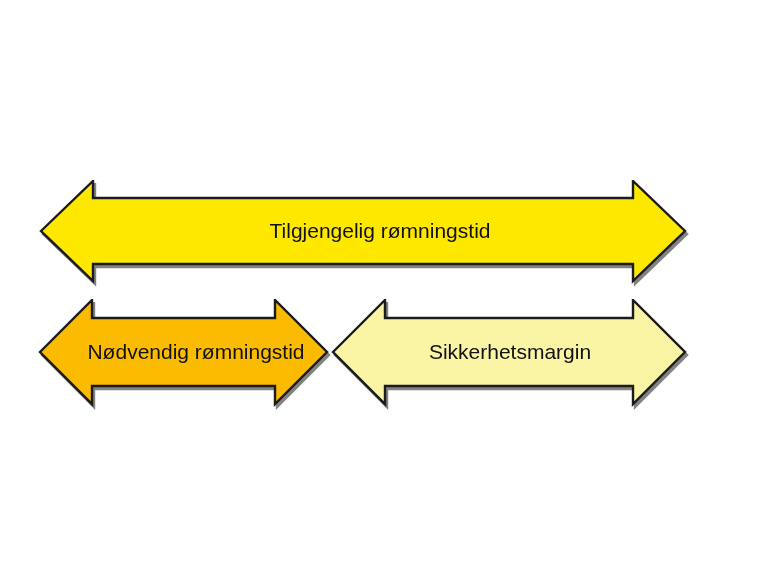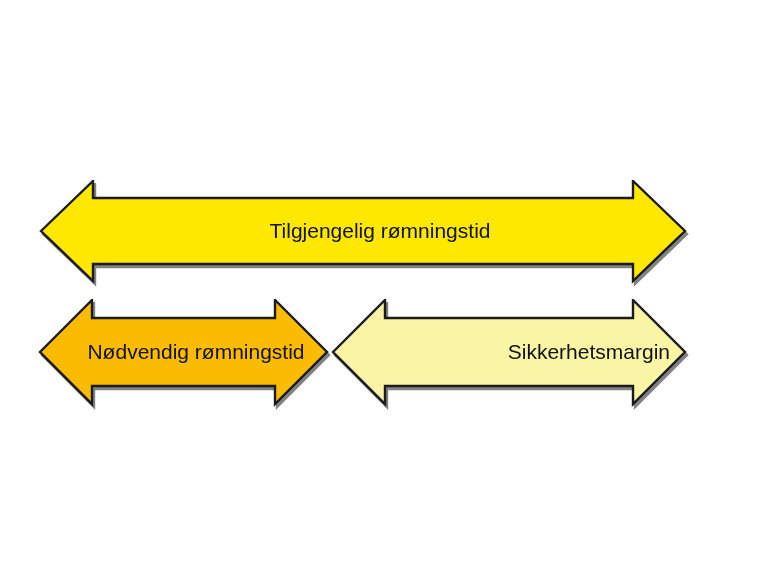--- a/index.html
+++ b/index.html
@@ -26,21 +26,21 @@
     position: absolute;
     font-size: 21px;
     line-height: 24px;
     color: #121212;
     text-align: center;
     white-space: nowrap;
     pointer-events: none;
   }
   .label-top  { left: 70px;  top: 219px; width: 620px; }
   .label-gold { left: 60px;  top: 340px; width: 272px; text-align: center; }
-  .label-pale { left: 350px; top: 340px; width: 320px; text-align: right; }
+  .label-pale { left: 350px; top: 340px; width: 320px; }
 </style>
 </head>
 <body>
 
 <div class="stage">
 
   <svg class="arrow-svg arrow-top" width="652" height="106" viewBox="0 0 652 106">
     <polygon points="2,51 54,1 54,18 594,18 594,1 646,51 594,101 594,84 54,84 54,101" stroke-width="2.4" stroke-linejoin="miter" fill="#ffe800" stroke="#1b1b1b"></polygon>
   </svg>
 

